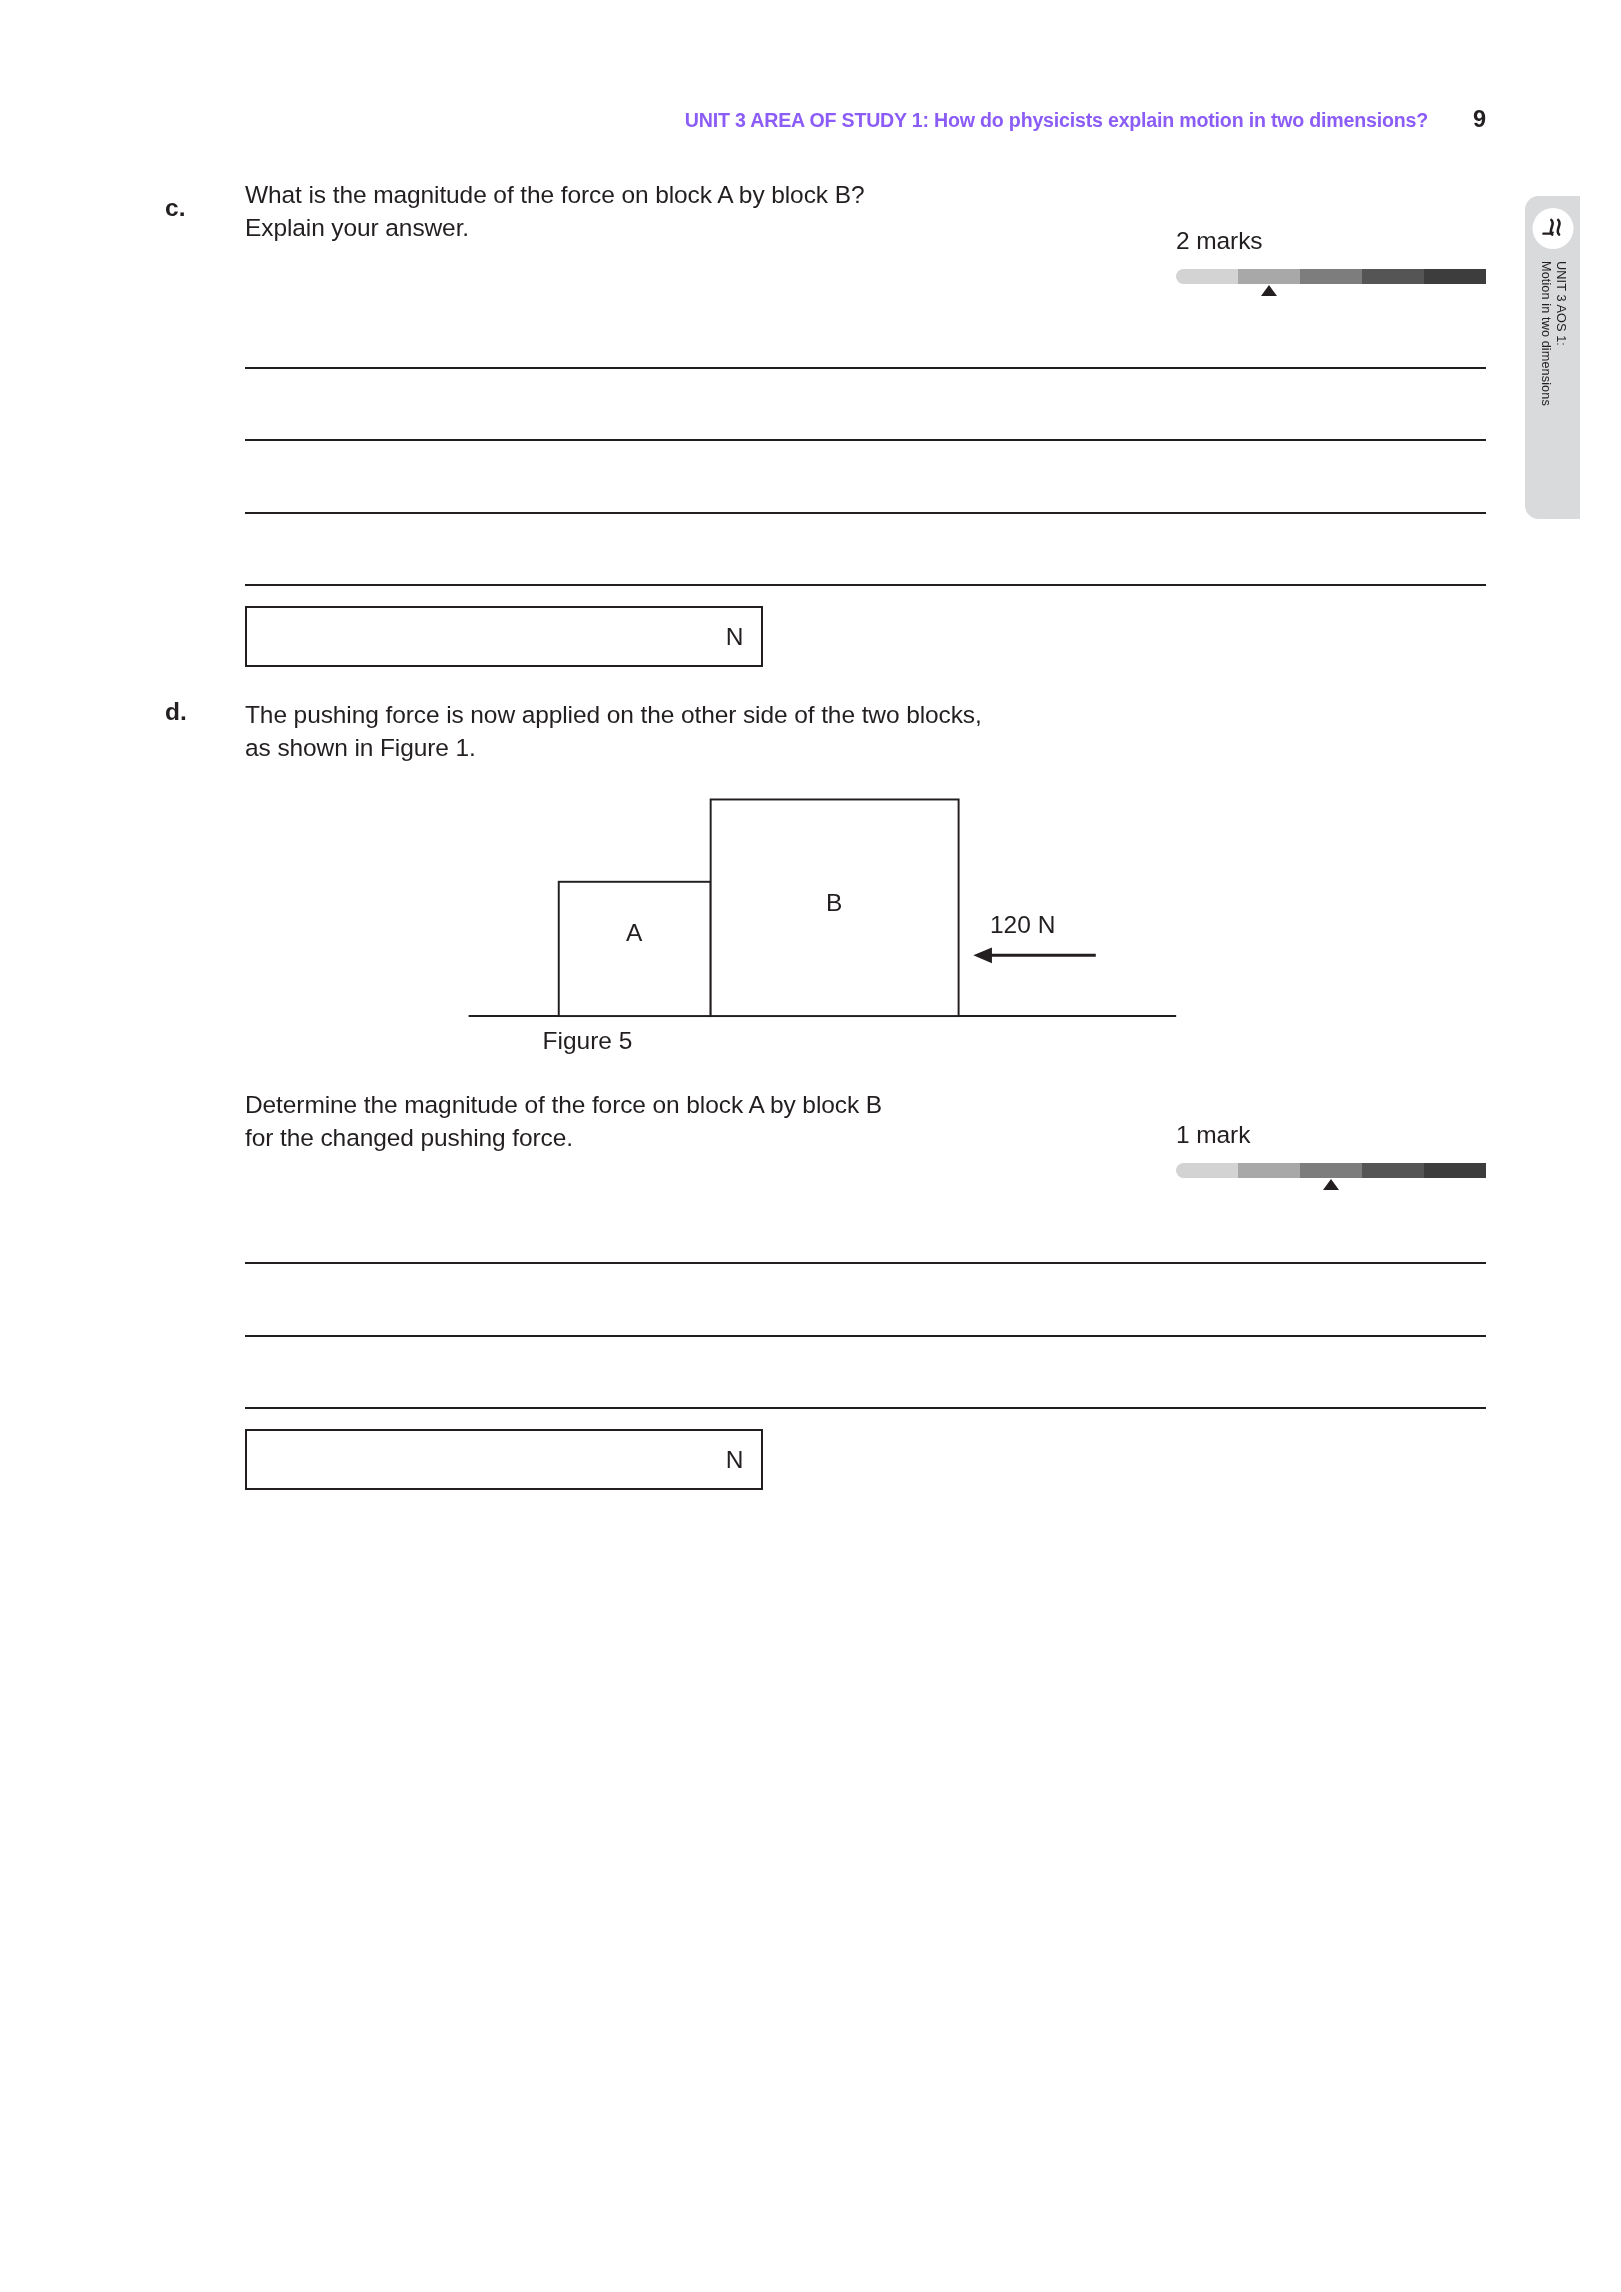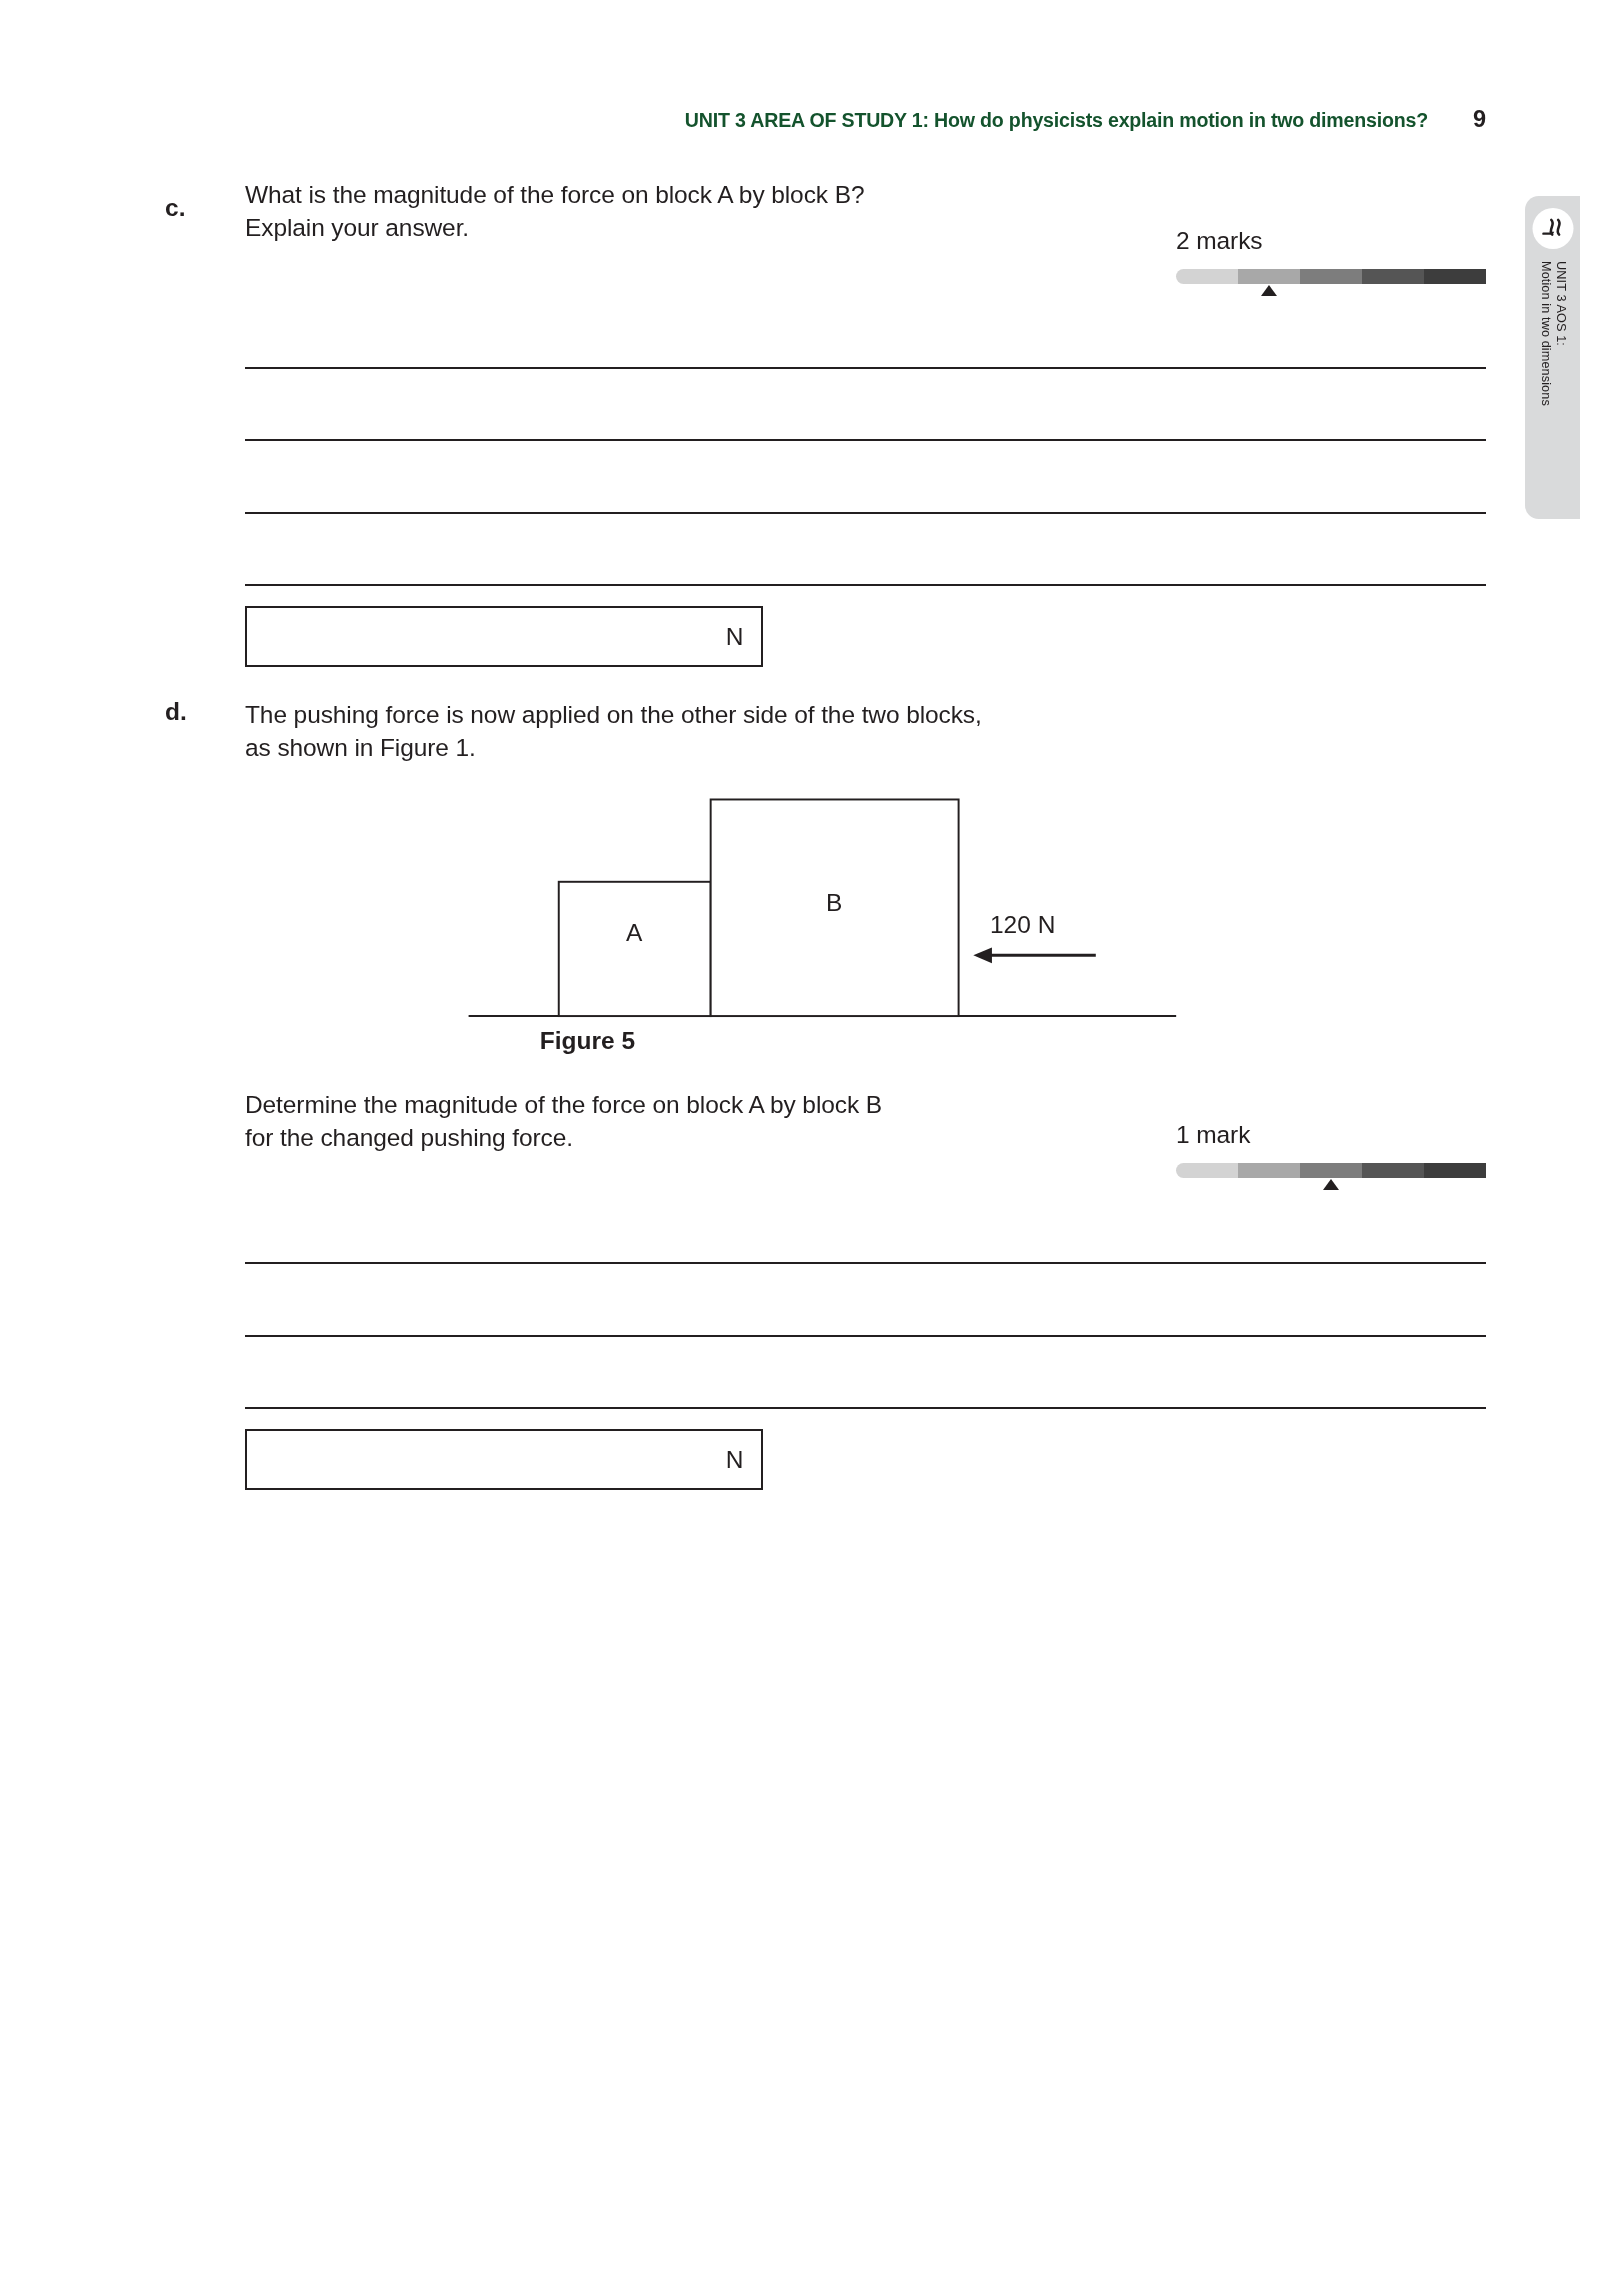--- a/index.html
+++ b/index.html
@@ -24,21 +24,21 @@
     left: 0;
     width: 1486px;
     display: flex;
     justify-content: flex-end;
     align-items: baseline;
   }
   .page-header .hdr-title {
     font-size: 19.6px;
     font-weight: bold;
     letter-spacing: -0.2px;
-    color: #14532d;
+    color: #8b5cf6;
   }
   .page-header .hdr-pageno {
     font-size: 23.5px;
     font-weight: bold;
     margin-left: 45px;
     color: #231f20;
   }
 
   
   .side-tab {
@@ -168,21 +168,21 @@
     height: 323px;
   }
   .fig-svg { display: block; }
   .fig-caption {
     position: absolute;
     top: 1027px;
     left: 0;
     width: 1127px;
     text-align: center;
     font-size: 24.5px;
-    font-weight: bold;
+    font-weight: normal;
     color: #231f20;
     padding-left: 48px;
   }
 </style>
 </head>
 <body>
 
 <div class="page-header">
   <span class="hdr-title">UNIT 3 AREA OF STUDY 1: How do physicists explain motion in two dimensions?</span>
   <span class="hdr-pageno">9</span>

